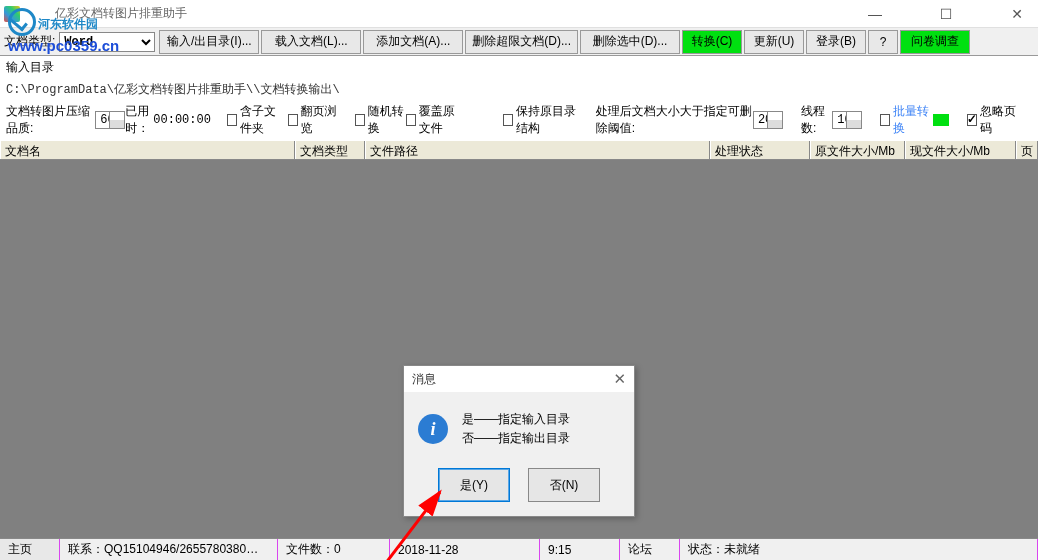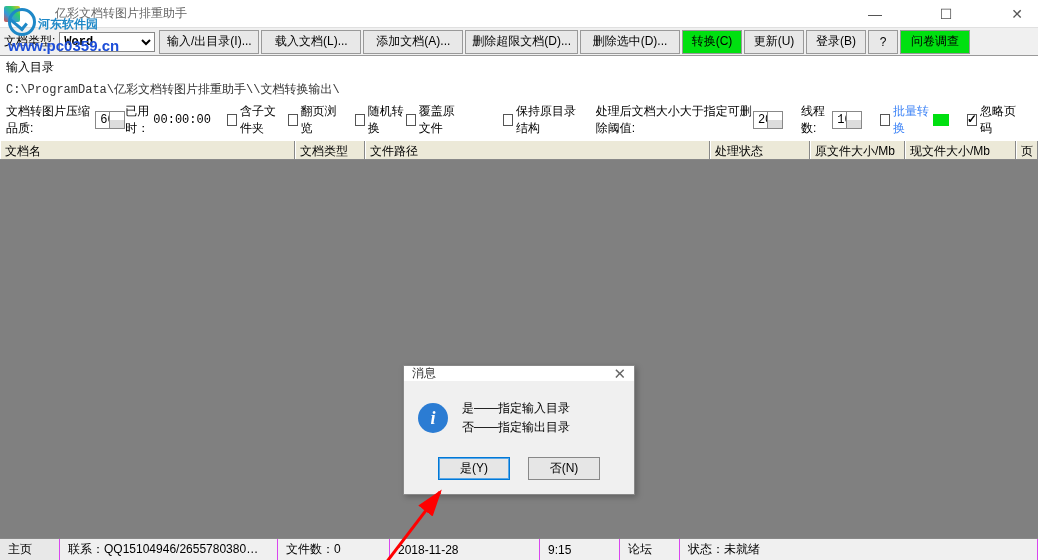--- a/index.html
+++ b/index.html
@@ -35,27 +35,27 @@
 .red-label { color: #3b82f6; }
 
 .header-row { display: flex; background: #ece9d8; border-top: 1px solid #fff; border-bottom: 1px solid #888; height: 20px; }
 .header-row .col { border-right: 1px solid #888; border-left:1px solid #fff; padding: 2px 4px; font-size: 12px; }
 
 .workarea { background: #808080; flex: 1; position: relative; }
 .main-flex { display: flex; flex-direction: column; height: 100%; }
 .content-fill { flex: 1; display: flex; flex-direction: column; }
 
 .dialog { position: absolute; left: 403px; top: 205px; width: 232px; background: #f0f0f0; border: 1px solid #888; box-shadow: 2px 2px 6px rgba(0,0,0,0.25); }
-.dialog .dlg-title { height: 15px; display: flex; align-items: center; padding: 0 8px; background: #fff; font-size: 12px; color: #333; justify-content: space-between; }
+.dialog .dlg-title { height: 26px; display: flex; align-items: center; padding: 0 8px; background: #fff; font-size: 12px; color: #333; justify-content: space-between; }
 .dlg-title .close { color: #666; font-size: 15px; }
 .dlg-body { padding: 18px 14px 12px; display: flex; align-items: center; gap: 14px; }
 .info-icon { width: 30px; height: 30px; border-radius: 50%; background: #2b7cd3; display: flex; align-items: center; justify-content: center; color: #fff; font-family: Georgia, serif; font-style: italic; font-weight: bold; font-size: 18px; flex-shrink:0; }
 .dlg-text { line-height: 1.6; font-size: 12px; }
 .dlg-buttons { display: flex; justify-content: center; gap: 18px; padding: 8px 0 14px; }
-.dlg-btn { width: 72px; height: 23px; border: 1px solid #888; background: #e6e6e6; display: flex; align-items: center; justify-content: center; font-size: 12px; }
+.dlg-btn { width: 72px; height: 34px; border: 1px solid #888; background: #e6e6e6; display: flex; align-items: center; justify-content: center; font-size: 12px; }
 .dlg-btn.primary { border: 1px solid #0078d7; box-shadow: inset 0 0 0 1px #5aa7e6; }
 
 .arrow { position: absolute; left: 340px; top: 320px; pointer-events: none; }
 
 .statusbar { height: 22px; border-top: 1px solid #888; display: flex; align-items: center; background: #f0f0f0; }
 .statusbar .cell { border-right: 1px solid #d946ef; padding: 0 8px; height: 100%; display: flex; align-items: center; }
 .statusbar .cell:first-child { background:#e8e8e8; min-width:60px; }
 
 .v-stack { display:flex; flex-direction:row; margin-right:12px; }
 .v-stack .grp { margin: 1px 0; }

